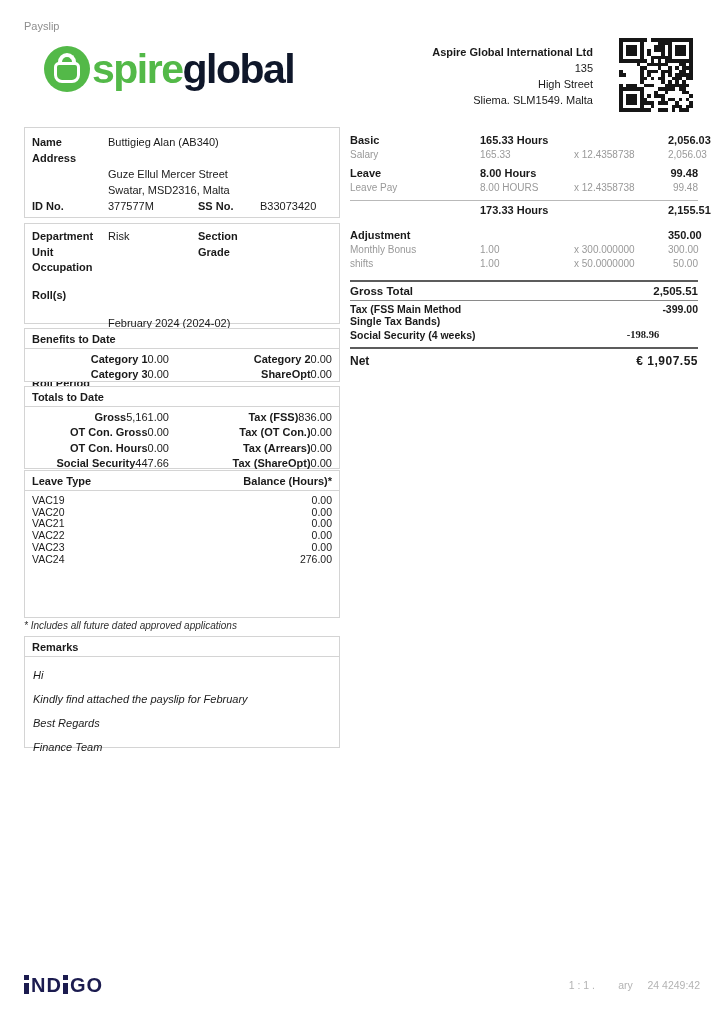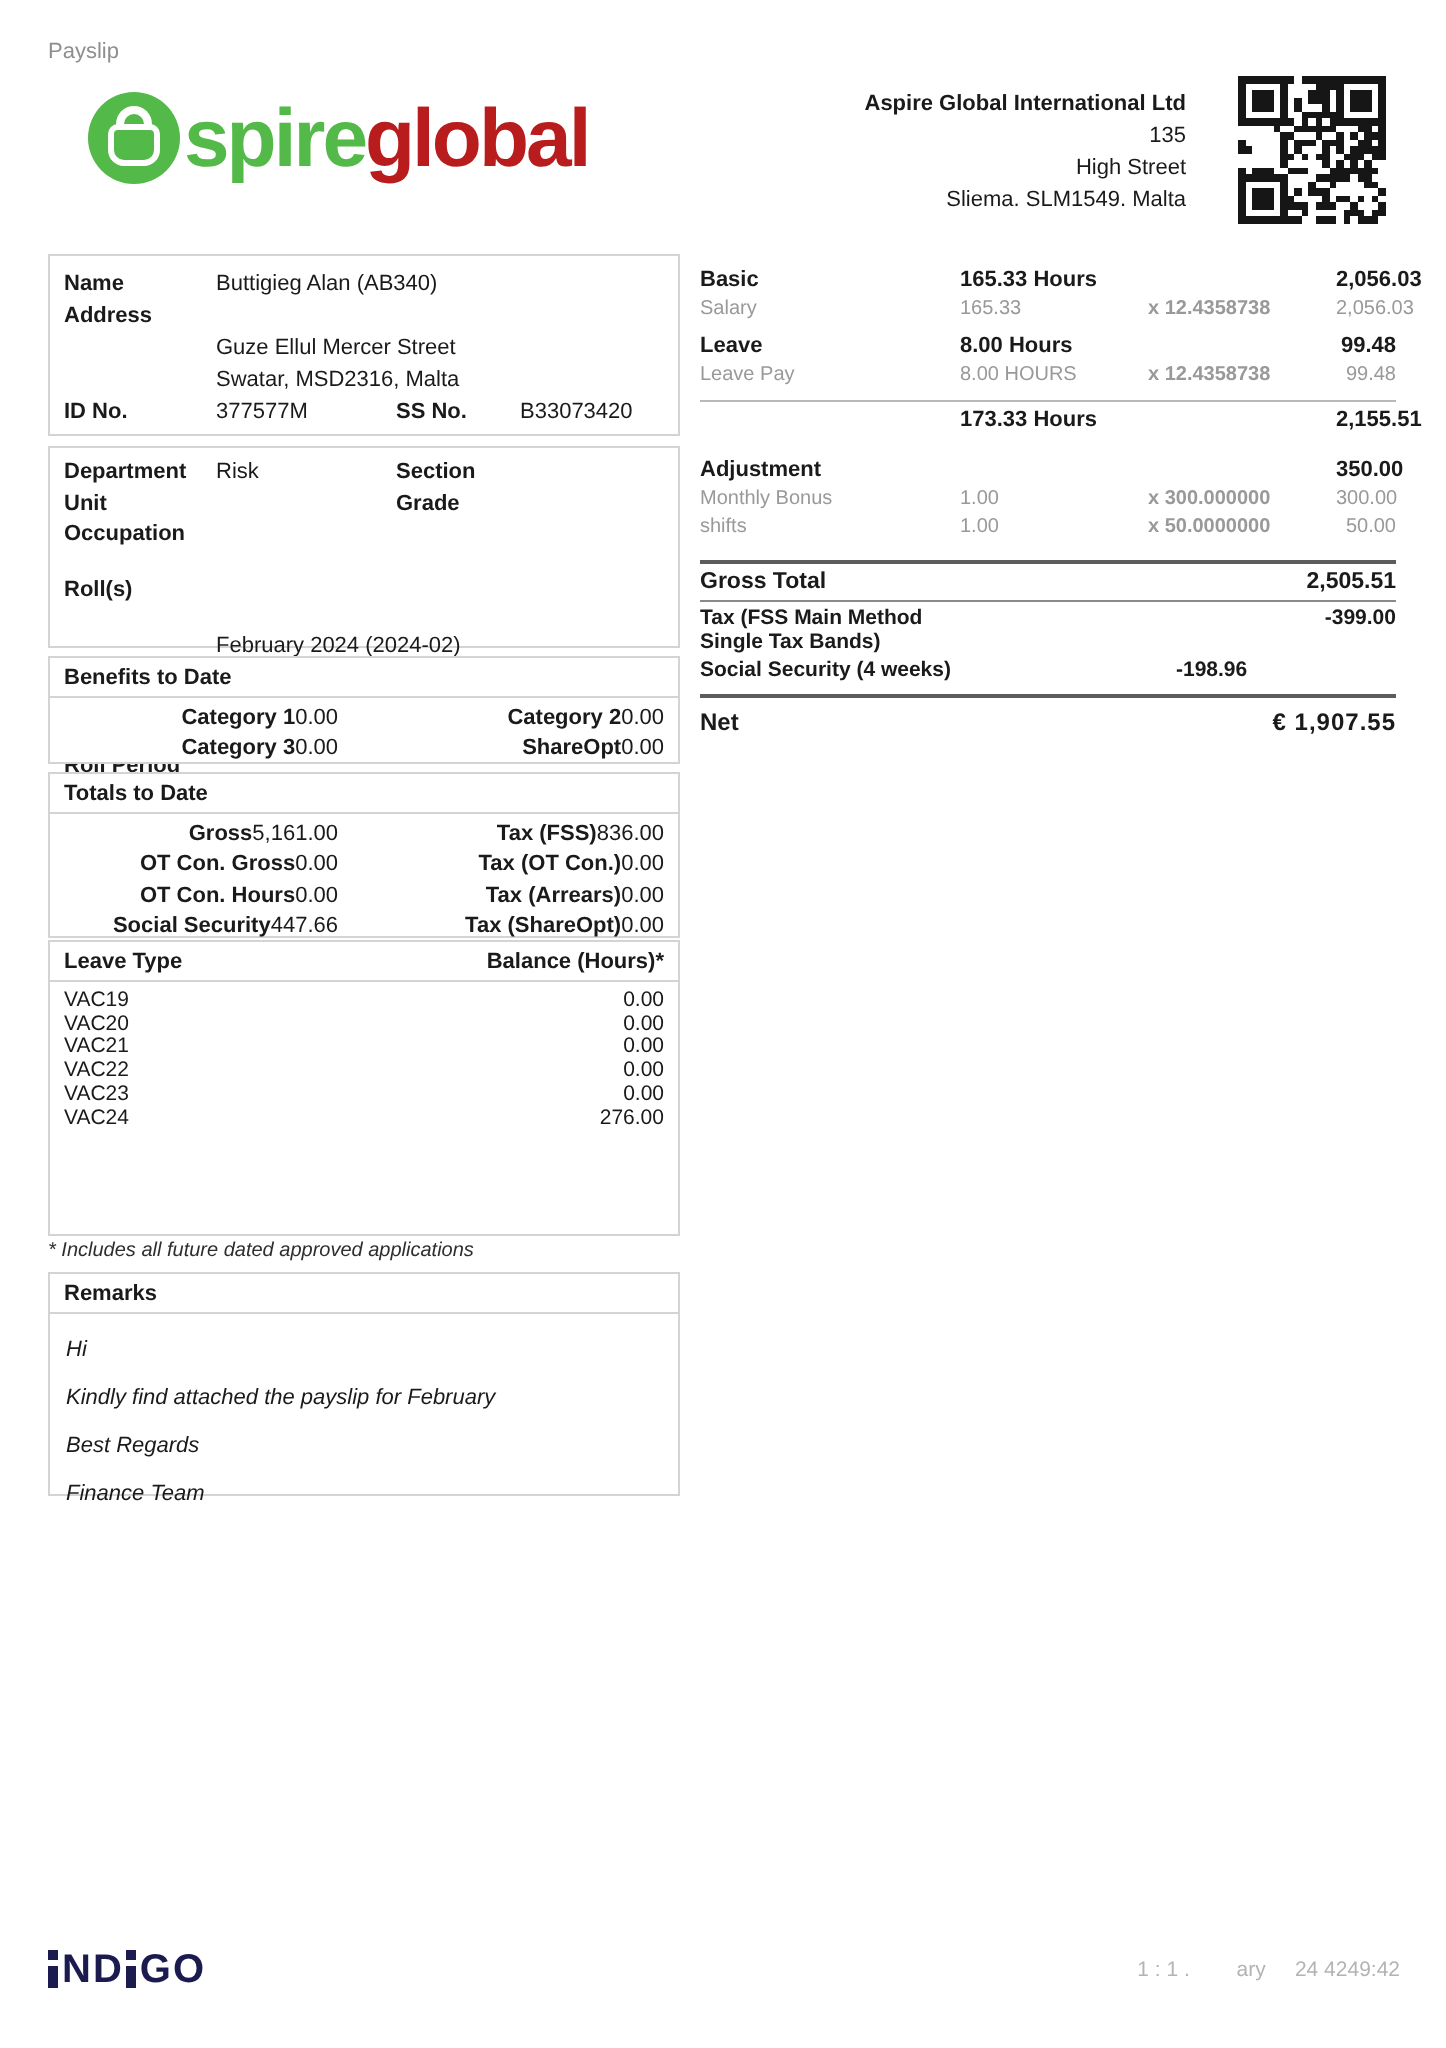--- a/index.html
+++ b/index.html
@@ -9,21 +9,21 @@
 
   .payslip-label { position:absolute; left:24px; top:20px; font-size:11px; color:#8e8e8e; }
 
   
   .logo { position:absolute; left:44px; top:46px; display:flex; align-items:center; }
   .logo-disc { position:relative; width:46px; height:46px; border-radius:50%; background:#53b948; margin-right:2px; }
   .logo-handle { position:absolute; left:14px; top:7px; width:18px; height:13px; border:4px solid #fff; border-bottom:none; border-radius:11px 11px 0 0; }
   .logo-body { position:absolute; left:10px; top:16px; width:26px; height:21px; background:#53b948; border:3px solid #fff; border-radius:5px 5px 8px 8px; }
   .logo-word { font-size:41px; font-weight:bold; letter-spacing:-1.5px; line-height:46px; }
   .logo-word.green { color:#53b948; }
-  .logo-word.gray { color:#b91c1c; }
+  .logo-word.gray { color:#0f172a; }
 
   
   .company { position:absolute; left:300px; top:44px; width:293px; text-align:right; font-size:11px; line-height:16px; }
   .company .name { font-weight:bold; }
 
   
   .qr { position:absolute; left:619px; top:38px; width:74px; height:74px; background:#fff;
         display:grid; grid-template-columns:repeat(21,1fr); grid-template-rows:repeat(21,1fr); }
   .qr div { background:#161616; }
 
@@ -56,36 +56,36 @@
 
   .footnote { position:absolute; left:24px; top:620px; font-size:10px; font-style:italic; color:#2e2e2e; }
 
   .remark-lines { padding:6px 8px;font-style:italic; }
   .remark-line { line-height:24px; }
 
   
   .paycol { position:absolute; left:350px; top:133px; width:348px; }
   .prow { display:grid; grid-template-columns:130px 78px 110px 1fr; }
   .prow .qty { text-align:left; }
-  .prow .rate { padding-left:16px; color:#999;font-weight:bold; }
+  .prow .rate { padding-left:16px; color:#999; }
   .prow .amt { text-align:right; }
   .prow.main { font-weight:bold; font-size:11px; line-height:15px; }
   .prow.detail { font-size:10px; color:#999; line-height:14px; }
   .divider-thin { border-top:1px solid #b9b9b9; margin-top:5px; }
   .divider-dark { border-top:2px solid #5c5c5c; }
   .subtotal { padding-top:2px; }
   .gap10 { height:10px; } .gap9 { height:9px; } .gap4 { height:4px; }
   .gross-row { display:grid; grid-template-columns:1fr 110px; font-weight:bold; font-size:11.5px; padding:3px 0 3px 0; }
   .gross-row .amt { text-align:right; }
   .ded-sep { border-top:1px solid #8a8a8a; }
   .ded-row { display:grid; grid-template-columns:1fr 110px; font-weight:bold; font-size:10.5px; line-height:10.5px; padding-top:3px; align-items:start; }
   .ded-row .amt { text-align:right; }
   .ded-label2 { font-weight:bold; font-size:10.5px; line-height:10.5px; padding-top:1px; }
   .ssc-row { display:grid; grid-template-columns:1fr 110px; font-weight:bold; font-size:10.5px; line-height:12px; padding:3px 0 6px 0; }
-  .ssc-row .amt { text-align:left; }
+  .ssc-row .amt { text-align:center;font-family:Liberation Serif, serif; }
   .net-row { display:grid; grid-template-columns:1fr 130px; font-weight:bold; font-size:12px; padding-top:5px; }
   .net-row .amt { text-align:right; letter-spacing:0.5px; }
 
   
   .indigo { position:absolute; left:23px; top:974px; display:flex; align-items:flex-end; height:21px; color:#1b1b4f; font-weight:800; font-size:20px; letter-spacing:1px; line-height:20px; }
   .glyph-i { display:inline-flex; flex-direction:column; justify-content:space-between; width:5px; height:19px; margin:0 2px 1px 1px; }
   .glyph-i .dot { width:5px; height:5px; background:#1b1b4f; }
   .glyph-i .bar { width:5px; height:11px; background:#1b1b4f; }
   .footer-meta { position:absolute; right:23px; top:979px; font-size:10.5px; color:#b3b3b3; white-space:pre; }
 </style>

